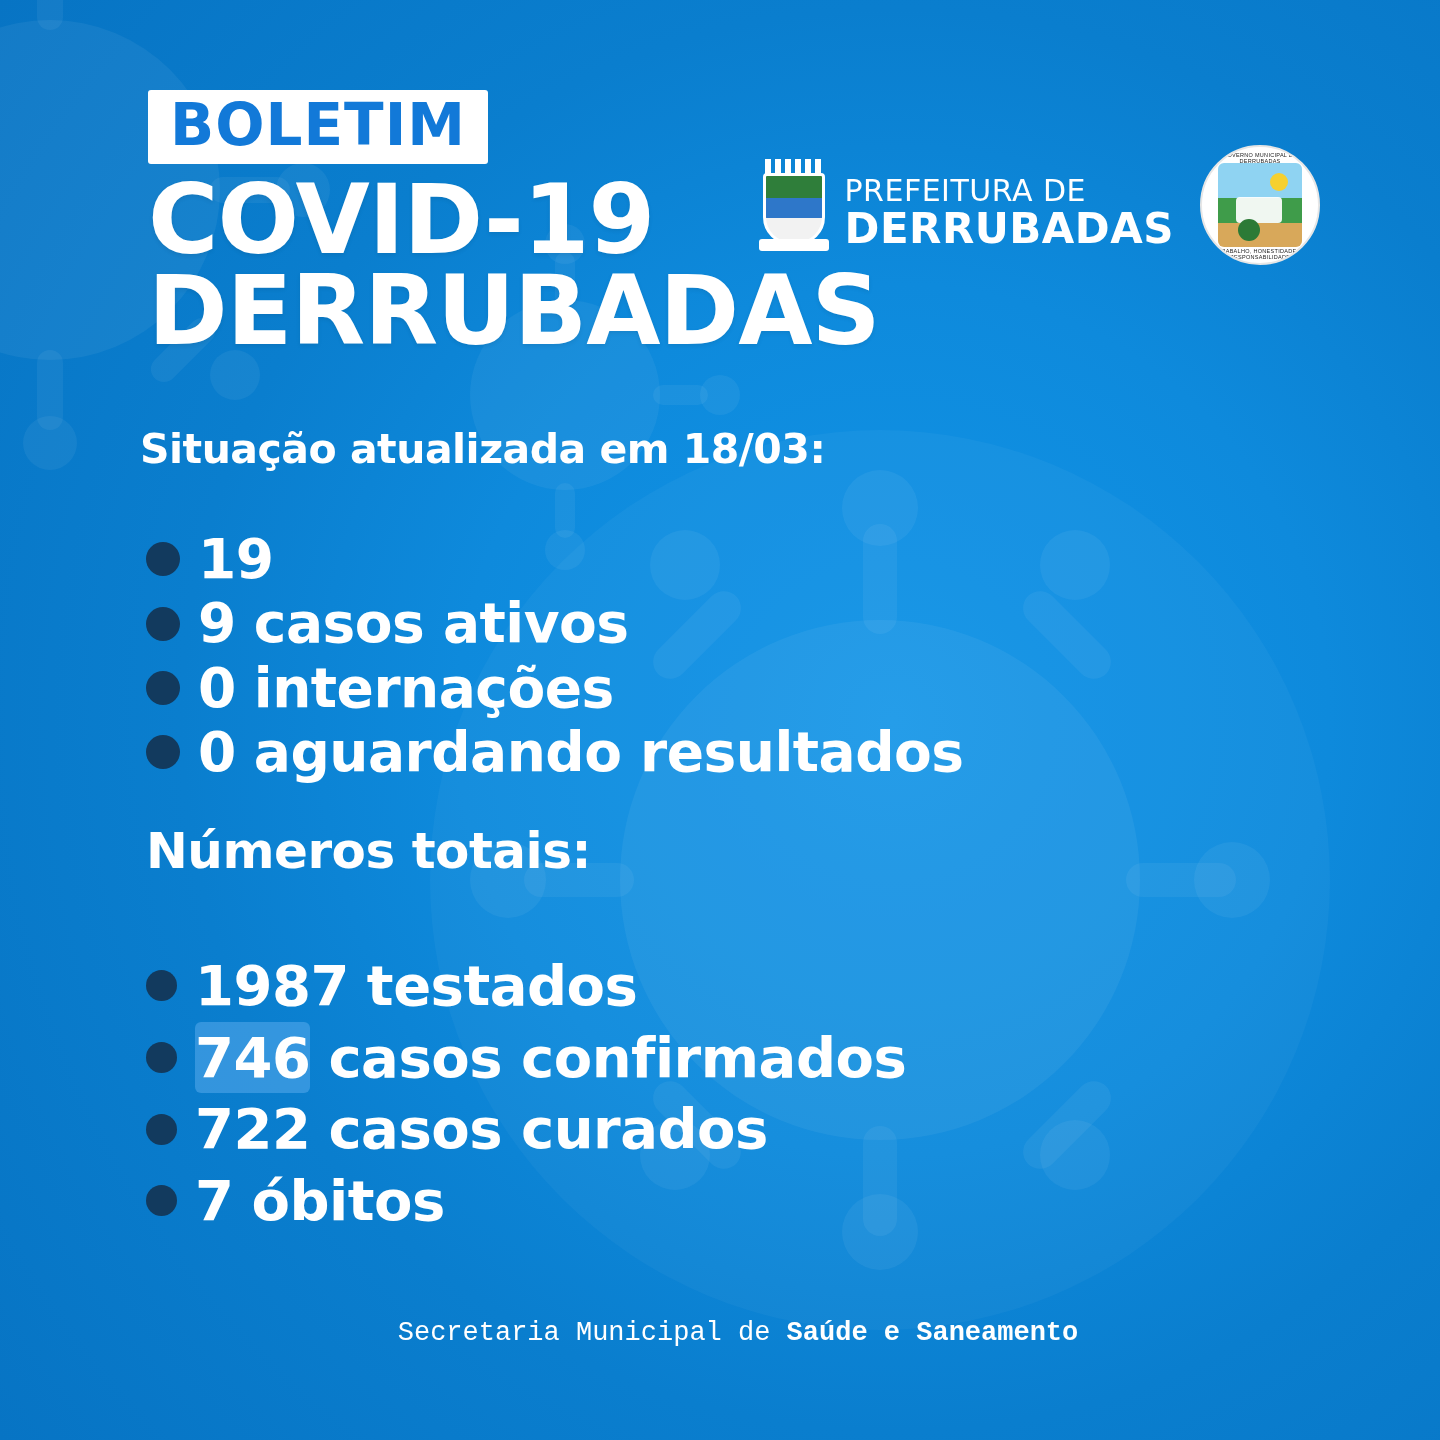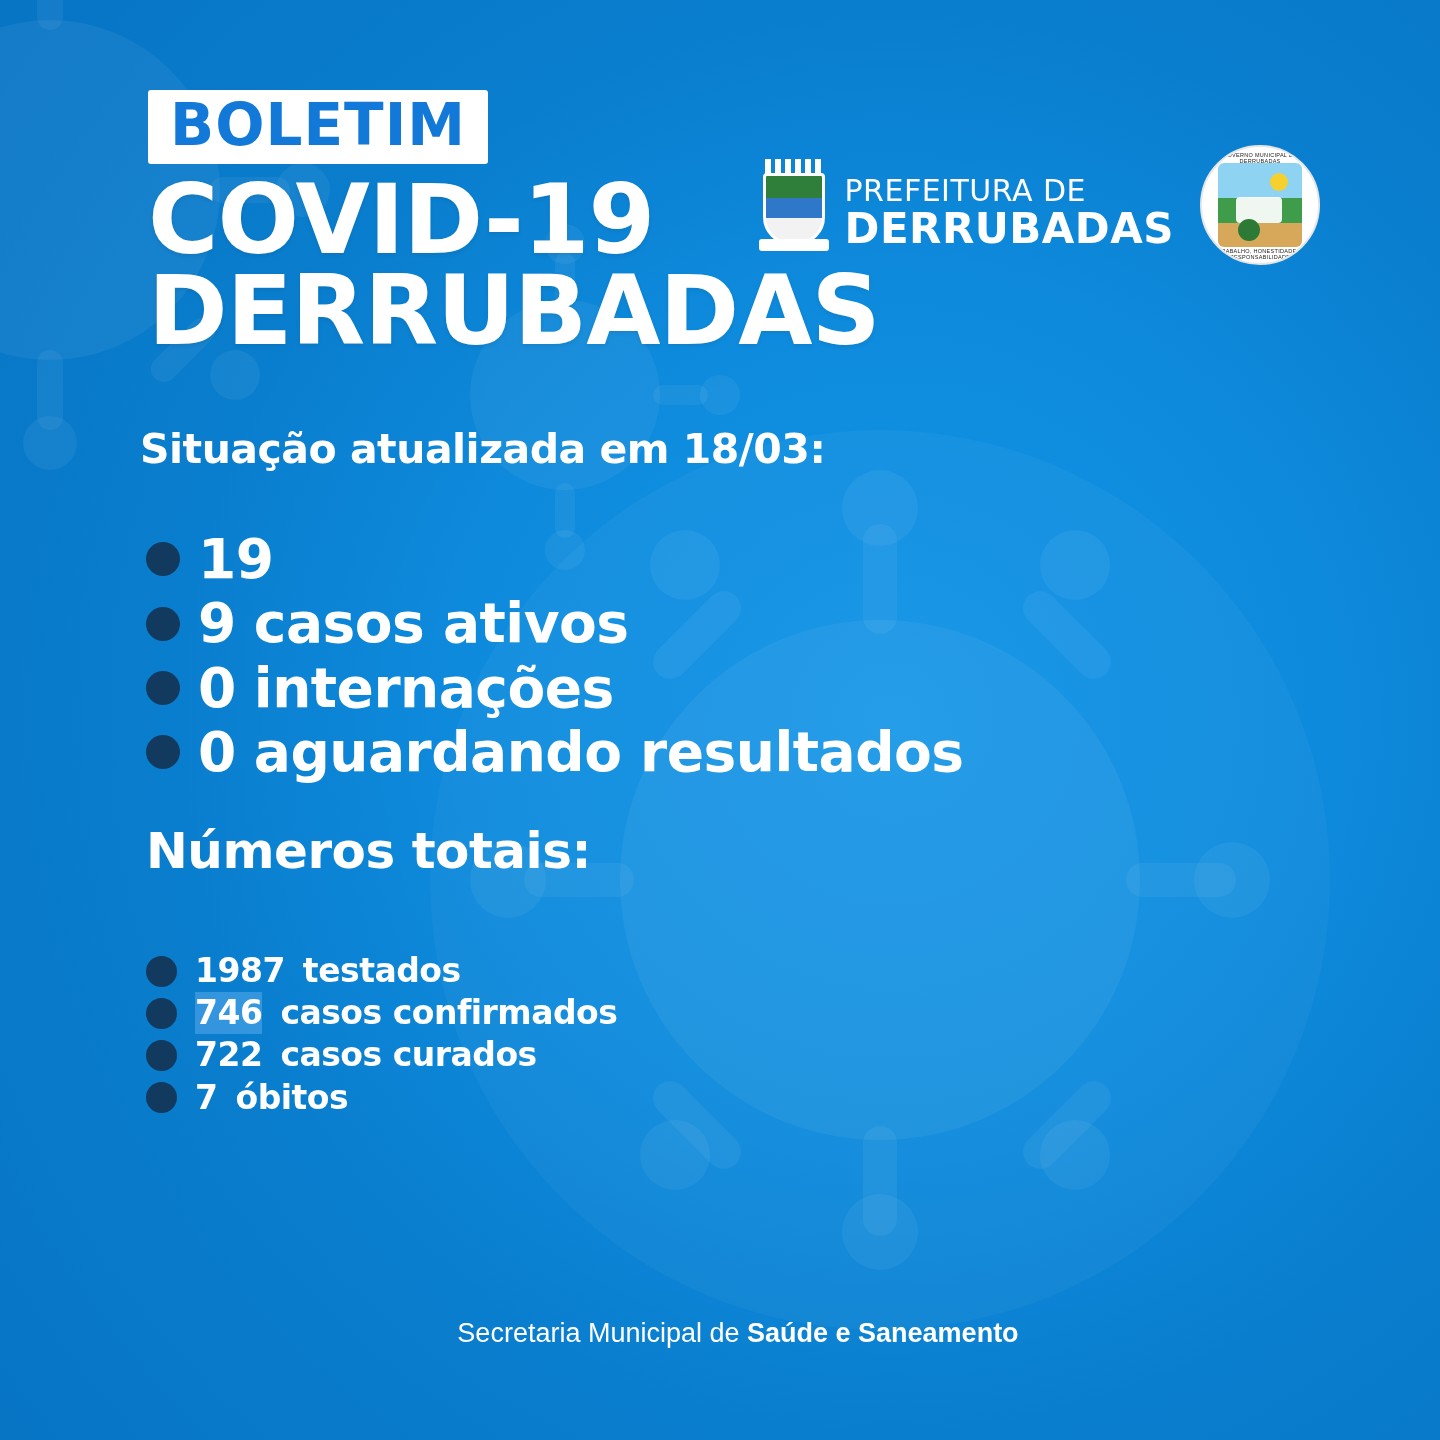--- a/index.html
+++ b/index.html
@@ -189,41 +189,41 @@
 
   .stat-item {
     display: flex;
     align-items: center;
     gap: 18px;
     color: #ffffff;
     font-family: "DejaVu Sans", sans-serif;
     font-weight: bold;
   }
   #situacao-list .stat-item { font-size: 55px; line-height: 1.17; letter-spacing: -0.5px; }
-  #totais-list .stat-item   { font-size: 33px; line-height: 1.28; letter-spacing: -0.5px; }
+  #totais-list .stat-item   { font-size: 56px; line-height: 1.28; letter-spacing: -0.5px; }
 
   .bullet {
     flex: 0 0 auto;
     width: 34px; height: 34px;
     border-radius: 50%;
     background: #123a5e;
     display: inline-block;
   }
   #totais-list .bullet { width: 31px; height: 31px; }
 
-  .highlight-num { background: rgba(120,190,250,0.38); border-radius: 0; }
+  .highlight-num { background: rgba(120,190,250,0.38); border-radius: 6px; }
 
   .footer {
     position: absolute;
     left: 0; right: 0;
     top: 1318px;
     text-align: center;
     color: #ffffff;
     font-size: 27px;
-    font-family: Liberation Sans, sans-serif;
+    font-family: Liberation Mono, monospace;
     margin-left: 36px;
   }
   .footer b { font-weight: bold; }
 </style>
 </head>
 <body>
 
 <div class="poster">
 
   <div class="halo" style="width:900px;height:900px;left:430px;top:430px;"></div>

